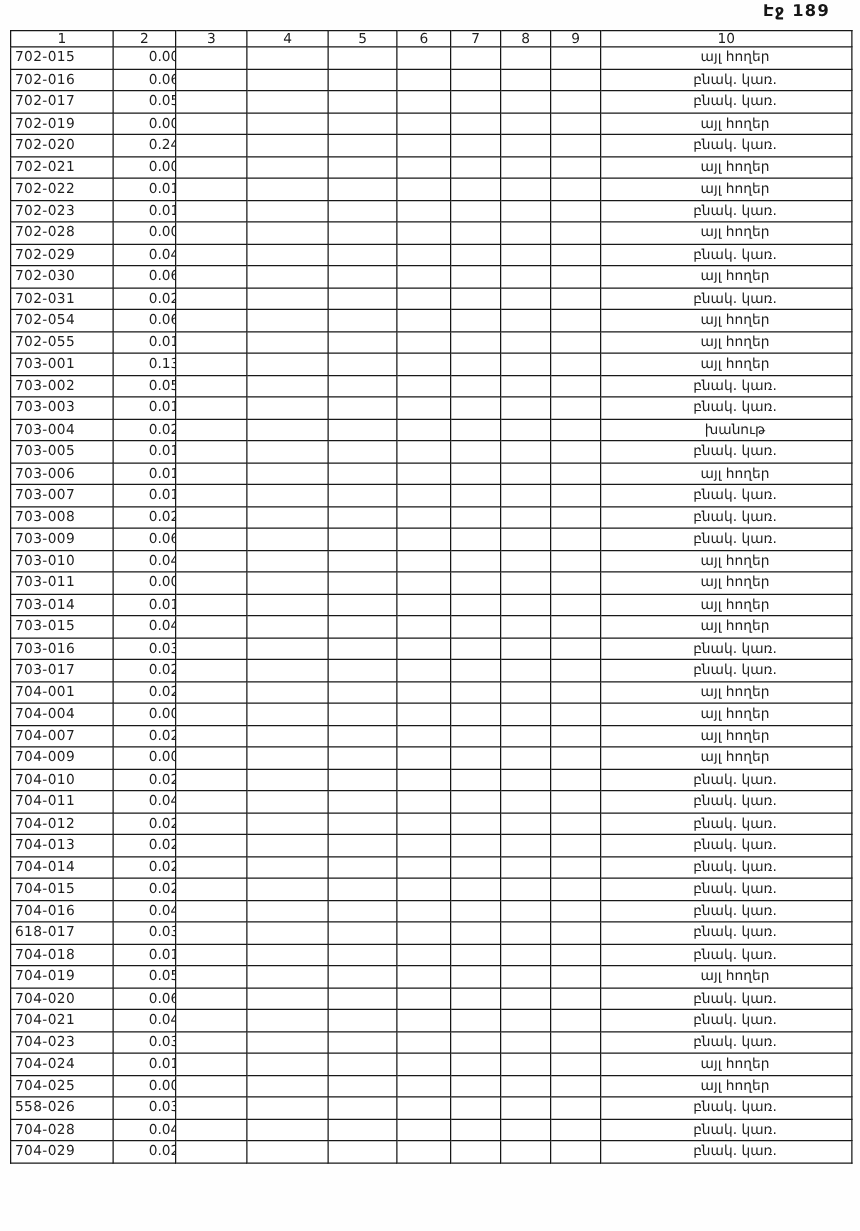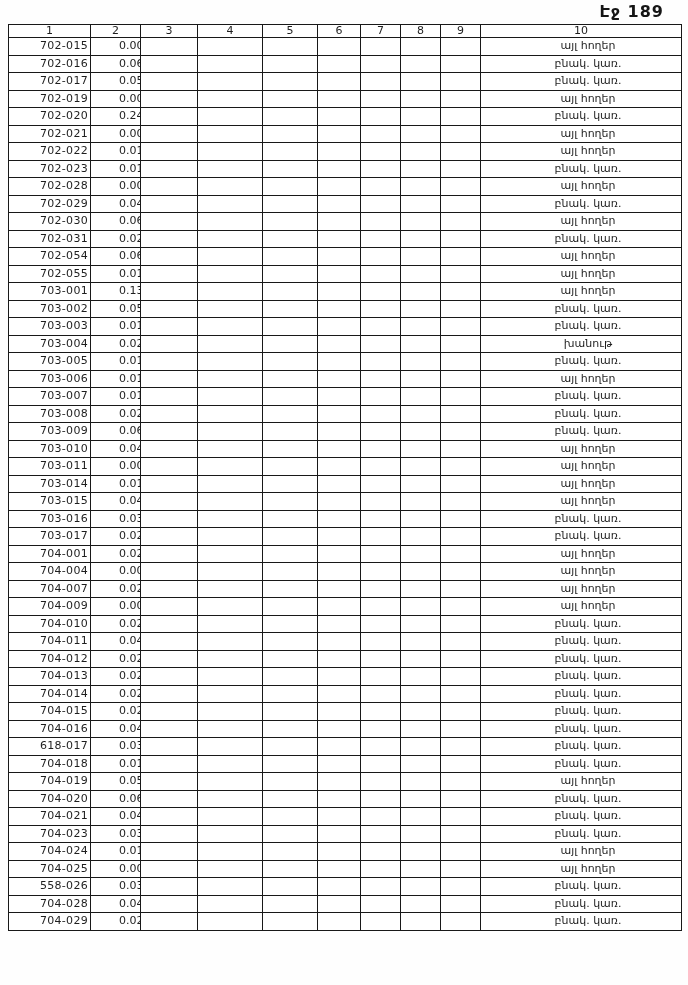--- a/index.html
+++ b/index.html
@@ -9,21 +9,21 @@
     background: #fefefe;
     position: relative;
     font-family: "DejaVu Sans", sans-serif;
     color: #1b1b1b;
     overflow: hidden;
   }
   .page-label {
     position: absolute;
     top: 2px;
     right: 24px;
-    font-size: 16px;
+    font-size: 13px;
     font-weight: bold;
     letter-spacing: 1px;
     color: #161616;
   }
   table.doc-table {
     position: absolute;
     top: 24px;
     left: 8px;
     width: 673px;
     border-collapse: collapse;
@@ -42,21 +42,21 @@
     font-weight: normal;
     height: 12px;
     font-size: 11px;
     text-align: center;
     line-height: 12px;
   }
   .doc-table td {
     height: 16.5px;
     line-height: 16.5px;
   }
-  .doc-table td:nth-child(1) { text-align: right; padding-left: 18px; letter-spacing: 0.3px; }
+  .doc-table td:nth-child(1) { text-align: left; padding-left: 3px; letter-spacing: 0.3px; }
   .doc-table td:nth-child(2) { text-align: center; padding-left: 28px; }
   .doc-table td:nth-child(10) { text-align: center; padding-left: 16px; }
   .c1 { width: 82px; }
   .c2 { width: 50px; }
   .c3 { width: 57px; }
   .c4 { width: 65px; }
   .c5 { width: 55px; }
   .c6 { width: 43px; }
   .c7 { width: 40px; }
   .c8 { width: 40px; }

